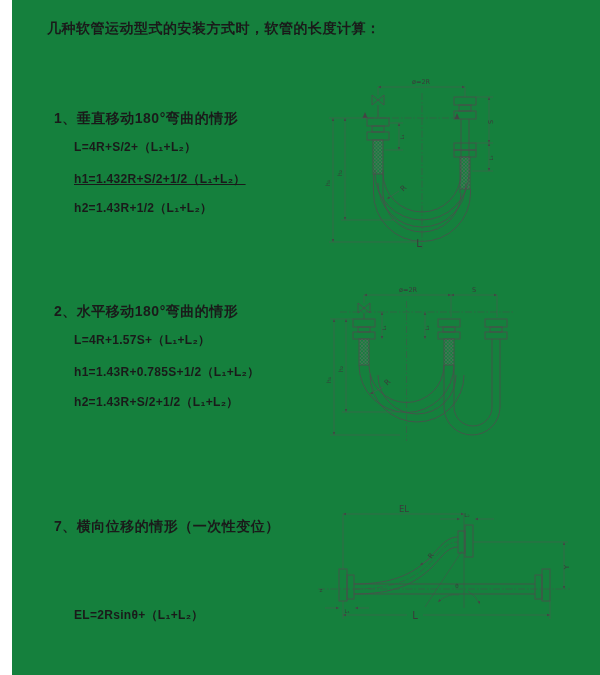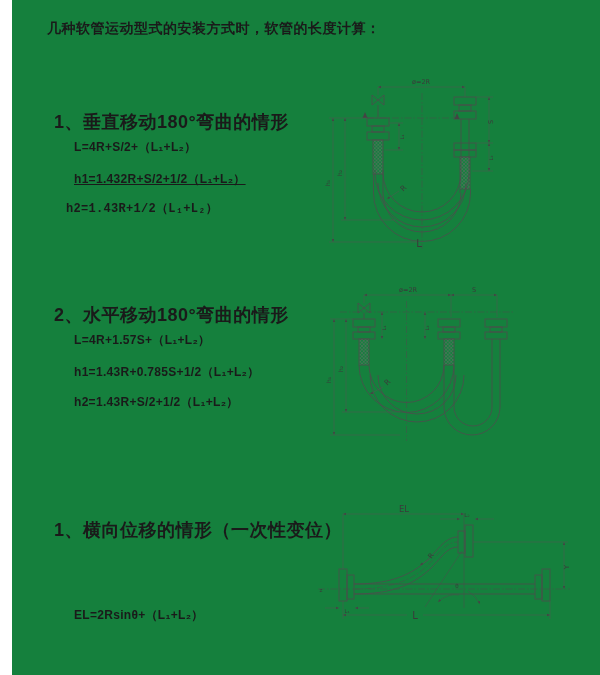--- a/index.html
+++ b/index.html
@@ -2,21 +2,21 @@
 <html><head>
 <meta charset="utf-8">
 <style>
   html,body{margin:0;padding:0;background:#ffffff;}
   .page{
     position:relative;width:600px;height:675px;background:#15803d;overflow:hidden;
     font-family:"Liberation Sans","DejaVu Sans",sans-serif;color:#1a1a1a;margin-left:12px;
   }
   .abs{position:absolute;}
   .doc-title{font-size:14px;font-weight:bold;letter-spacing:0.5px;}
-  .sec-heading{font-size:18px;font-weight:bold;letter-spacing:0.5px;}
+  .sec-heading{font-size:14px;font-weight:bold;letter-spacing:0.5px;}
   .formula{font-size:12px;font-weight:bold;letter-spacing:0.3px;}
   svg text{font-family:"DejaVu Sans","Liberation Sans",sans-serif;fill:#3a3a3a;}
   svg{display:block;}
 </style>
 </head>
 <body>
 
 <div class="page">
 
   <svg width="0" height="0" style="position:absolute">
@@ -28,28 +28,28 @@
         <path d="M0,3.5 L3.5,0 M0,0 L3.5,3.5" stroke="#6a6a6a" stroke-width="0.5" fill="none"></path>
       </pattern>
     </defs>
   </svg>
 
   <div class="abs doc-title" style="left:35px;top:20px;">几种软管运动型式的安装方式时，软管的长度计算：</div>
 
   <div class="abs sec-heading" style="left:42px;top:110px;">1、垂直移动180°弯曲的情形</div>
   <div class="abs formula" style="left:62px;top:139px;">L=4R+S/2+（L₁+L₂）</div>
   <div class="abs formula" style="left:62px;top:171px;text-decoration:underline;">h1=1.432R+S/2+1/2（L₁+L₂）</div>
-  <div class="abs formula" style="left:54px;top:200px;font-family:Liberation Mono, monospace;">h2=1.43R+1/2（L₁+L₂）</div>
+  <div class="abs formula" style="left:62px;top:200px;">h2=1.43R+1/2（L₁+L₂）</div>
 
   <div class="abs sec-heading" style="left:42px;top:303px;">2、水平移动180°弯曲的情形</div>
   <div class="abs formula" style="left:62px;top:332px;">L=4R+1.57S+（L₁+L₂）</div>
   <div class="abs formula" style="left:62px;top:364px;">h1=1.43R+0.785S+1/2（L₁+L₂）</div>
   <div class="abs formula" style="left:62px;top:394px;">h2=1.43R+S/2+1/2（L₁+L₂）</div>
 
-  <div class="abs sec-heading" style="left:42px;top:518px;">1、横向位移的情形（一次性变位）</div>
+  <div class="abs sec-heading" style="left:42px;top:518px;">7、横向位移的情形（一次性变位）</div>
   <div class="abs formula" style="left:62px;top:607px;">EL=2Rsinθ+（L₁+L₂）</div>
 
   <svg class="abs" style="left:305px;top:73px;" width="210" height="185" viewBox="0 0 210 185">
     <g stroke="#4d4d4d" stroke-width="0.8" fill="none">
 
       <line x1="105" y1="20" x2="105" y2="176" stroke-width="0.5" stroke-dasharray="7 2 1.5 2"></line>
       <line x1="50" y1="45" x2="140" y2="45" stroke-width="0.5" stroke-dasharray="7 2 1.5 2"></line>
 
       <g>
         <path d="M55,22 L61,27 L55,32 Z M67,22 L61,27 L67,32 Z"></path>

